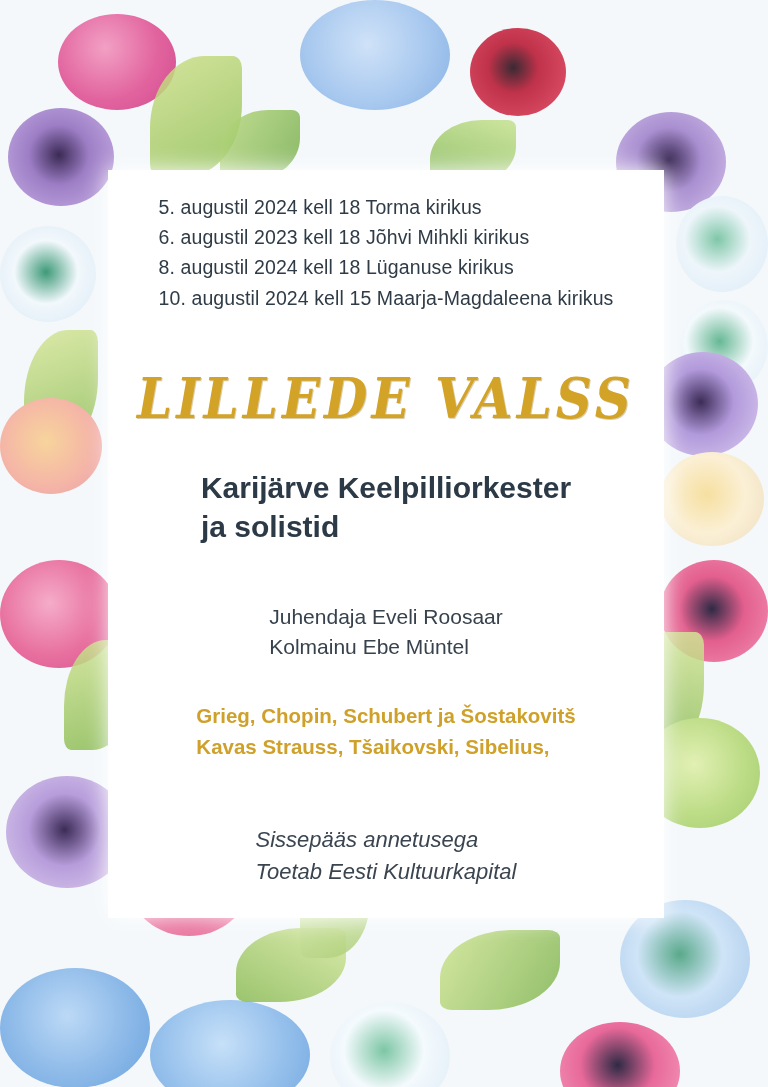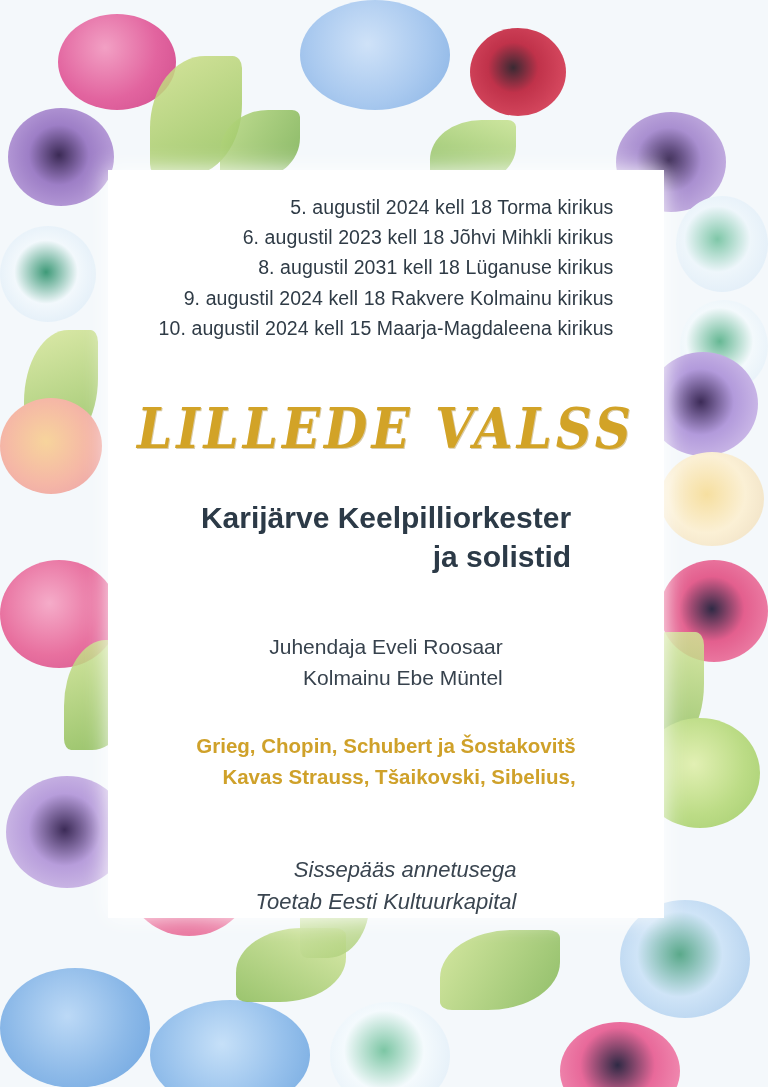--- a/index.html
+++ b/index.html
@@ -54,21 +54,21 @@
 
   .content {
     position: absolute;
     left: 108px;
     top: 170px;
     width: 556px;
     height: 748px;
     display: flex;
     flex-direction: column;
     align-items: center;
-    text-align: right;
+    text-align: left;
     padding: 0;
     box-sizing: border-box;
   }
 
   .dates {
     margin-top: 22px;
     color: #2f3b46;
     font-size: 19.5px;
     line-height: 1.55;
     letter-spacing: 0.1px;
@@ -162,22 +162,21 @@
     <div class="leafy" style="left:300px; top:862px; width:70px; height:96px; background:linear-gradient(150deg, #e8f3c8, #aacd74);"></div>
   </div>
 
   <div class="card"></div>
 
   <div class="content">
 
     <div class="dates">
       <div class="date-line">5. augustil 2024 kell 18 Torma kirikus</div>
       <div class="date-line">6. augustil 2023 kell 18 Jõhvi Mihkli kirikus</div>
-      <div class="date-line">8. augustil 2031 kell 18 Lüganuse kirikus</div>
-      <div class="date-line">9. augustil 2024 kell 18 Rakvere Kolmainu kirikus</div>
+      <div class="date-line">8. augustil 2024 kell 18 Lüganuse kirikus</div>
       <div class="date-line">10. augustil 2024 kell 15 Maarja-Magdaleena kirikus</div>
     </div>
 
     <div class="title">LILLEDE VALSS</div>
 
     <div class="ensemble">
       <div>Karijärve Keelpilliorkester</div>
       <div>ja solistid</div>
     </div>
 

